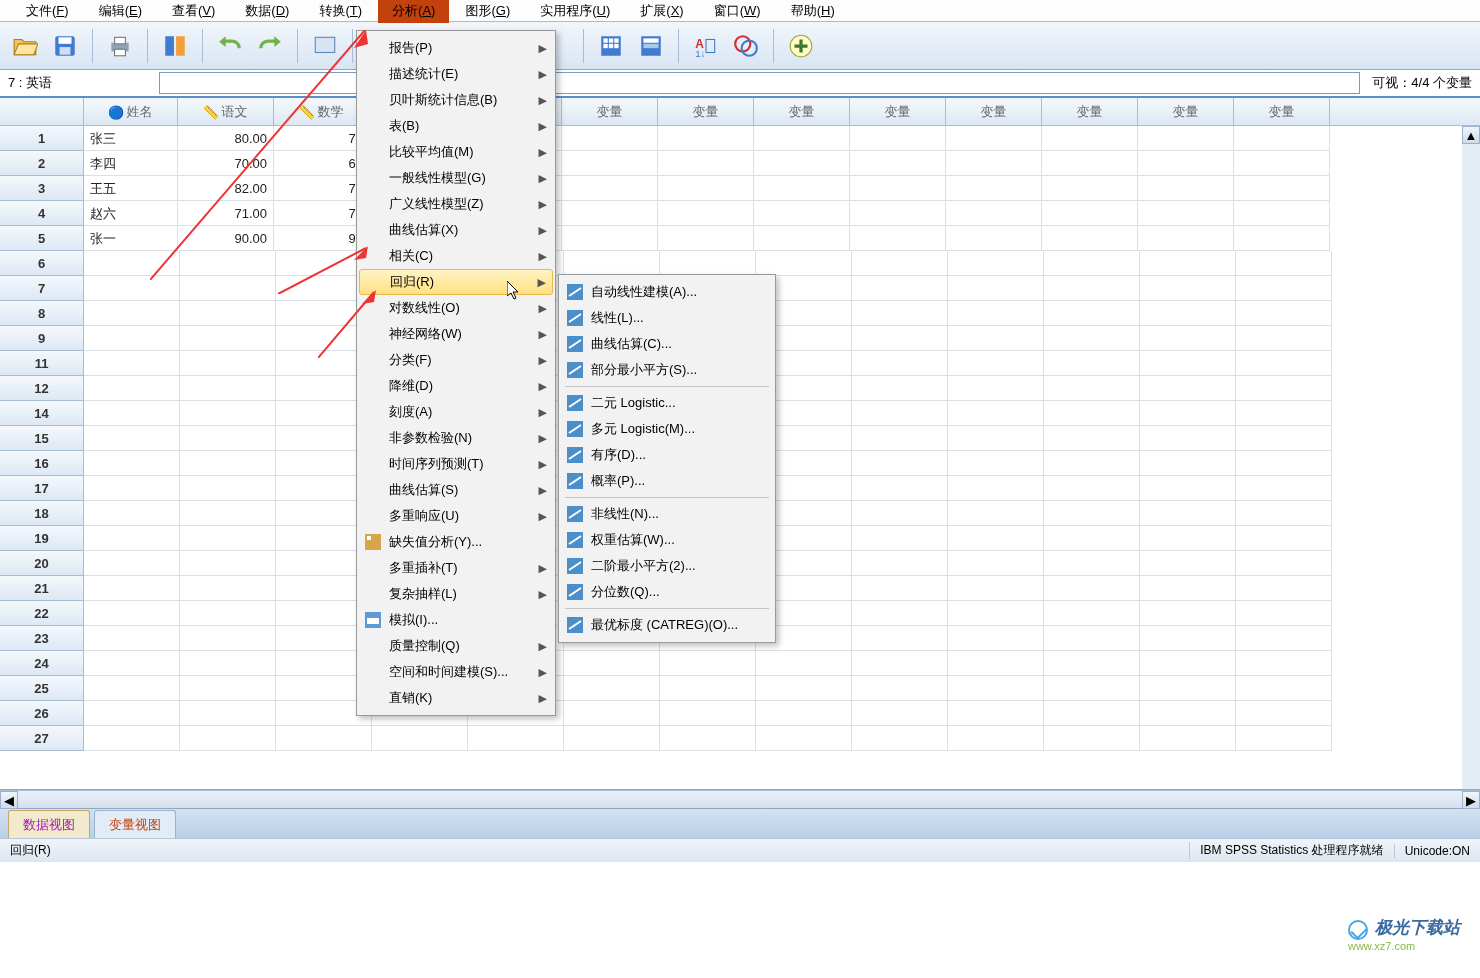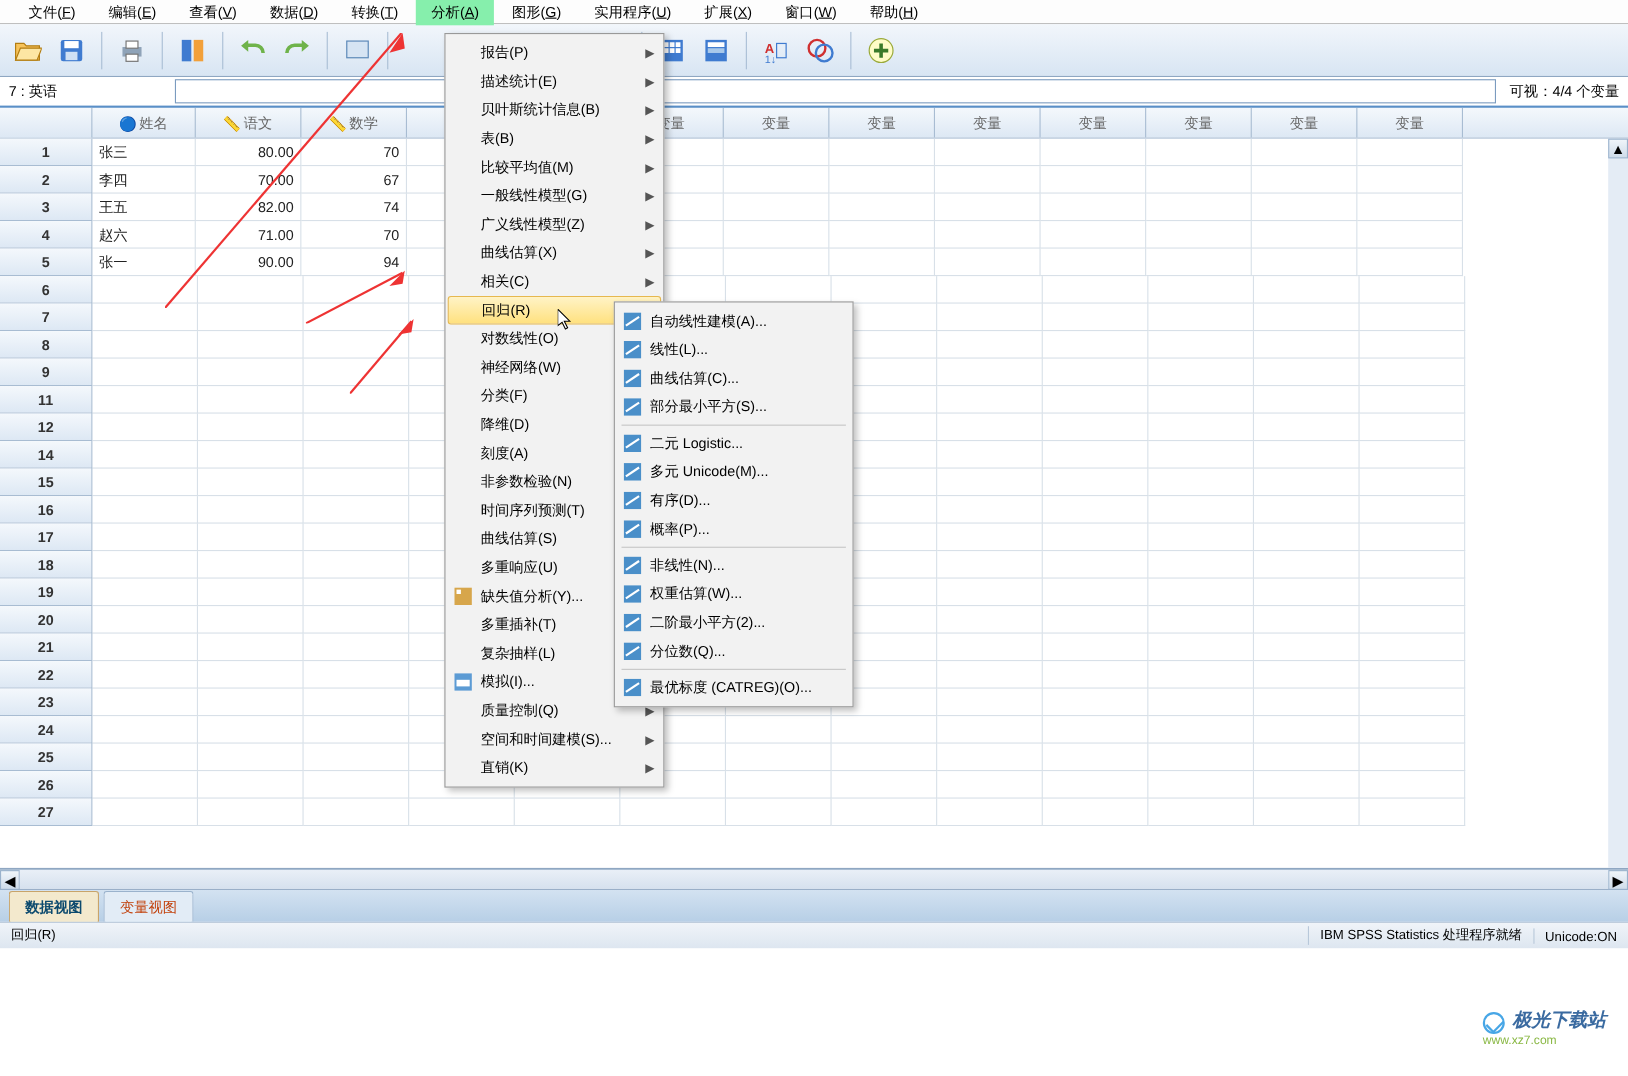--- a/index.html
+++ b/index.html
@@ -1,20 +1,20 @@
 <!DOCTYPE html>
 <html><head>
 <meta charset="utf-8">
 <style>
 * { margin:0; padding:0; box-sizing:border-box; font-family:"Microsoft YaHei",Arial,sans-serif; }
 body { width:1480px; height:978px; background:#fff; font-size:13px; overflow:hidden; position:relative; }
 .menubar { height:22px; background:#fdfdfd; border-bottom:1px solid #b8b8b8; display:flex; align-items:center; padding-left:12px; gap:2px; }
 .mitem { padding:3px 14px; cursor:pointer; }
 .mitem u{text-decoration:underline;}
-.mitem.active { background:#86efac; }
+.mitem.active { background:#c2410c; }
 .toolbar { height:48px; background:linear-gradient(#f2f6fb,#d8e5f3); border-bottom:1px solid #8fa7c2; display:flex; align-items:center; padding-left:8px; gap:6px; }
 .tbtn { width:34px; height:34px; display:flex; align-items:center; justify-content:center; border:1px solid transparent; border-radius:3px; }
 .tbtn svg{width:26px;height:26px;}
 .tsep { width:1px; height:34px; background:#a8bdd4; margin:0 4px;}
 .addrbar { height:28px; display:flex; align-items:center; border-bottom:2px solid #5a8fc7;}
 .addrlabel{ width:155px; padding-left:8px;}
 .addrinput{ flex:1; height:22px; border:1px solid #7b9bbf; margin:0 4px; }
 .addrright{ padding:0 8px; white-space:nowrap;}
 .gridwrap{ position:relative; height:692px; overflow:hidden; border-bottom:1px solid #8fa7c2;}
 .headrow{ height:28px; display:flex; background:linear-gradient(#f4f8fc,#dde8f4); border-bottom:1px solid #a8bcd2;}
@@ -26,31 +26,31 @@
 .rh{ width:84px; text-align:center; line-height:25px; border-right:1px solid #a8bcd2; border-bottom:1px solid #a8bcd2; background:linear-gradient(#f4f8fc,#dde8f4); font-weight:bold; color:#333;}
 .cell{ width:96px; height:25px; border-right:1px solid #d8e0e8; border-bottom:1px solid #d8e0e8; line-height:25px; padding-right:6px; text-align:right; color:#222;}
 .cell.name{ text-align:left; padding-left:6px; width:94px;}
 .cuticon{display:inline-block; vertical-align:middle; margin-right:2px;}
 .hsbar{ height:18px; background:#e4ecf5; border-top:1px solid #a8bcd2; display:flex;}
 .hsbar .track{flex:1; background:linear-gradient(#e9eff7,#d6e1ee); position:relative;}
 .hsbar .arrow{width:18px;height:18px;background:linear-gradient(#f0f5fa,#cfdcea);border:1px solid #9ab2cc; display:flex;align-items:center;justify-content:center;}
 .vsbar{ position:absolute; right:0; top:28px; width:18px; bottom:0; background:#e4ecf5;}
 .vsbar .arrow{height:18px;width:18px;background:linear-gradient(#f0f5fa,#cfdcea);border:1px solid #9ab2cc;display:flex;align-items:center;justify-content:center;}
 .tabstrip{ height:30px; background:linear-gradient(#d3e2f1,#b7cfe6); display:flex; align-items:flex-end; padding-left:8px; gap:4px; border-top:1px solid #8fa7c2;}
-.tab{ padding:5px 14px 4px; background:#f3e9cd; border:1px solid #c8a46a; border-bottom:none; font-weight:bold; color:#0c4a6e; border-radius:3px 3px 0 0;}
+.tab{ padding:5px 14px 4px; background:#f3e9cd; border:1px solid #c8a46a; border-bottom:none; font-weight:normal; color:#a21caf; border-radius:3px 3px 0 0;}
 .tab.inactive{ background:#e2ecf6; color:#c2410c; border-color:#9ab2cc; font-weight:normal;}
 .statusbar{ height:24px; background:linear-gradient(#f0f4f9,#dde6f0); display:flex; align-items:center; font-size:12px; border-top:1px solid #b8c8da;}
 .statusbar .sl{ padding-left:10px; flex:1;}
 .statusbar .sr{ padding:0 10px; border-left:1px solid #b8c8da;}
 .dropdown{ position:absolute; background:#f2f2f2; border:1px solid #999; box-shadow:3px 3px 6px rgba(0,0,0,.25); z-index:10; padding:4px 2px;}
 .ddrow{ height:26px; display:flex; align-items:center; padding:0 22px 0 30px; position:relative; white-space:nowrap; cursor:pointer;}
 .ddrow:hover, .ddrow.hl{ background:linear-gradient(#fff3c6,#ffe17f); border:1px solid #e6b84f; border-radius:3px; height:26px;}
 .ddrow .arrow{ position:absolute; right:6px; font-size:11px; color:#555;}
 .ddrow .ddicon{position:absolute;left:6px;width:16px;height:16px;}
-.dd1{ left:356px; top:30px; width:200px;margin-left:48px;}
+.dd1{ left:356px; top:30px; width:200px;}
 .dd2{ left:558px; top:274px; width:218px;}
 .redarrow{position:absolute;pointer-events:none;z-index:20;}
 .watermark{position:absolute; right:20px; bottom:26px; font-size:11px; color:#9bbf44; z-index:30;}
 .watermark .logo{display:inline-block;width:20px;height:20px;border:2px solid #47a6e6;border-radius:50%;vertical-align:middle;margin-right:4px;position:relative;}
 .watermark .logo::after{content:"";position:absolute;left:2px;top:4px;width:12px;height:8px;border:2px solid #47a6e6;border-top:none;border-right:none;transform:rotate(-45deg);}
 </style>
 </head>
 <body>
 
 <div class="menubar" id="menubar">
@@ -754,21 +754,21 @@
         <rect width="16" height="16" fill="#4a8fc9"></rect>
         <path d="M2 12 L14 4" stroke="#fff" stroke-width="2"></path>
       </svg>
       <span>二元 Logistic...</span>
     </div>
     <div class="ddrow">
       <svg class="ddicon" viewBox="0 0 16 16">
         <rect width="16" height="16" fill="#4a8fc9"></rect>
         <path d="M2 12 L14 4" stroke="#fff" stroke-width="2"></path>
       </svg>
-      <span>多元 Unicode(M)...</span>
+      <span>多元 Logistic(M)...</span>
     </div>
     <div class="ddrow">
       <svg class="ddicon" viewBox="0 0 16 16">
         <rect width="16" height="16" fill="#4a8fc9"></rect>
         <path d="M2 12 L14 4" stroke="#fff" stroke-width="2"></path>
       </svg>
       <span>有序(D)...</span>
     </div>
     <div class="ddrow">
       <svg class="ddicon" viewBox="0 0 16 16">

